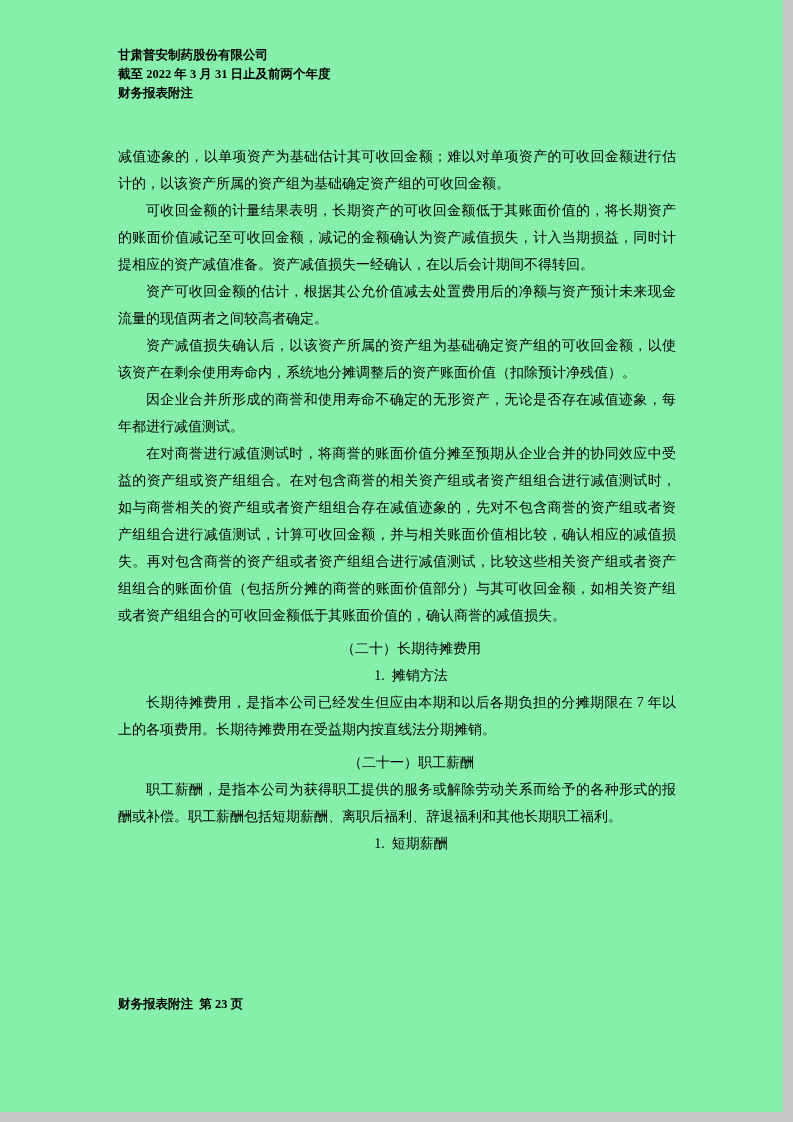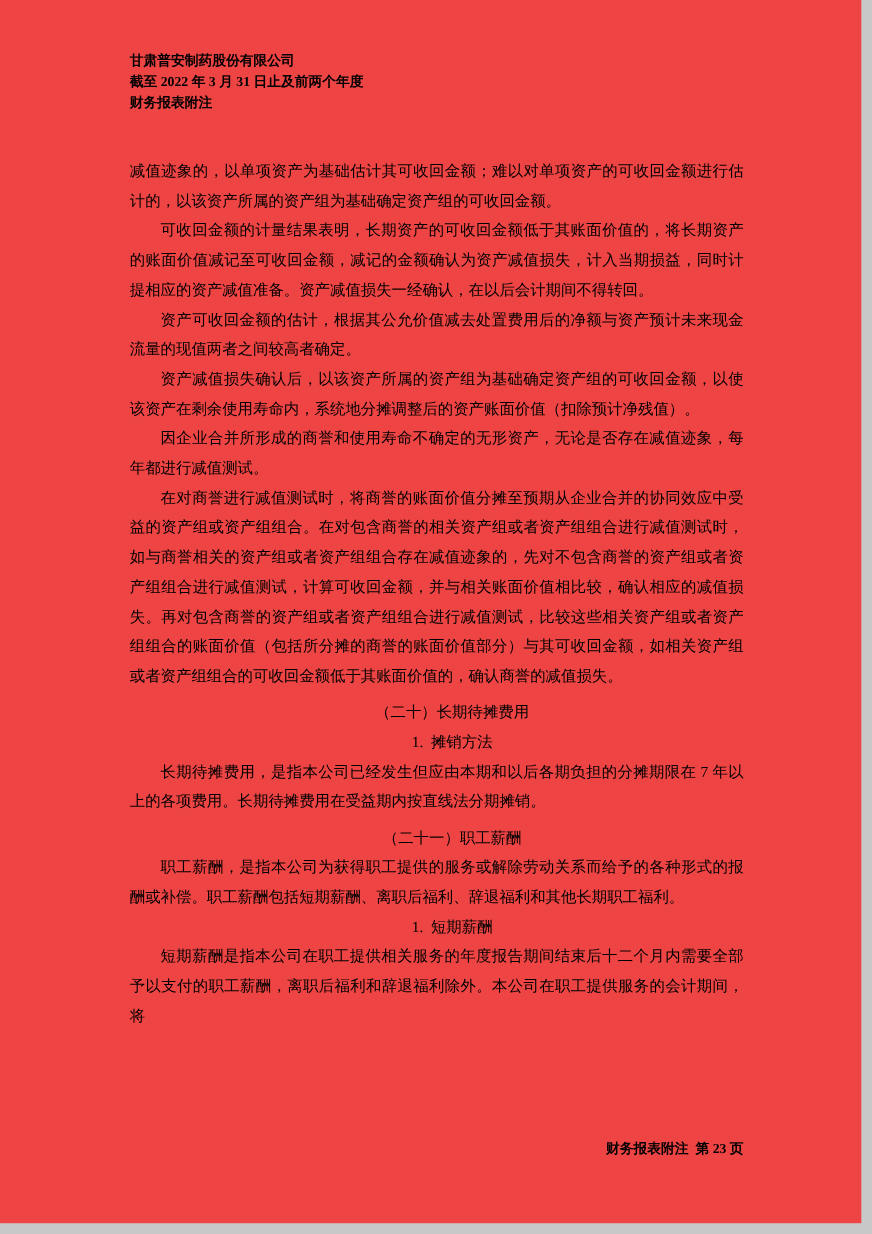--- a/index.html
+++ b/index.html
@@ -7,21 +7,21 @@
   body {
     width: 793px; height: 1122px;
     background: #c8c8c8;
     position: relative;
     font-family: "Liberation Serif", "DejaVu Serif", serif;
     color: #000;
   }
   .page {
     position: absolute; top: 0; left: 0;
     width: 783px; height: 1112px;
-    background: #ef4444;
+    background: #86efac;
     overflow: hidden;
   }
   .content {
     position: absolute; left: 118px; top: 46px; width: 558px;
   }
   .doc-header { font-size: 12.5px; font-weight: bold; line-height: 19px; }
   .doc-header .hline { white-space: nowrap; }
   .doc-body {
     margin-top: 40px;
     font-size: 14px;
@@ -49,22 +49,22 @@
     border: 1px solid #000;
     padding: 4px 8px;
     text-align: center;
     font-weight: normal;
   }
   .amort-table td.cat { text-align: left; }
   col.c1 { width: 155px; }
   col.c2 { width: 255px; }
   col.c3 { width: 148px; }
   .doc-footer {
-    position: absolute; left: 118px; top: 1036px; width: 558px;
-    text-align: right;
+    position: absolute; left: 118px; top: 996px; width: 558px;
+    text-align: left;
     font-size: 12.5px; font-weight: bold;
   }
 </style>
 </head>
 <body>
 
 <div class="page">
   <div class="content">
 
     <header class="doc-header">
@@ -82,18 +82,17 @@
       <p class="para">在对商誉进行减值测试时，将商誉的账面价值分摊至预期从企业合并的协同效应中受益的资产组或资产组组合。在对包含商誉的相关资产组或者资产组组合进行减值测试时，如与商誉相关的资产组或者资产组组合存在减值迹象的，先对不包含商誉的资产组或者资产组组合进行减值测试，计算可收回金额，并与相关账面价值相比较，确认相应的减值损失。再对包含商誉的资产组或者资产组组合进行减值测试，比较这些相关资产组或者资产组组合的账面价值（包括所分摊的商誉的账面价值部分）与其可收回金额，如相关资产组或者资产组组合的可收回金额低于其账面价值的，确认商誉的减值损失。</p>
 
       <h3 class="sec-heading">（二十）长期待摊费用</h3>
       <h4 class="sub-heading">1. 摊销方法</h4>
       <p class="para">长期待摊费用，是指本公司已经发生但应由本期和以后各期负担的分摊期限在 7 年以上的各项费用。长期待摊费用在受益期内按直线法分期摊销。</p>
 
 
       <h3 class="sec-heading">（二十一）职工薪酬</h3>
       <p class="para">职工薪酬，是指本公司为获得职工提供的服务或解除劳动关系而给予的各种形式的报酬或补偿。职工薪酬包括短期薪酬、离职后福利、辞退福利和其他长期职工福利。</p>
       <h4 class="sub-heading">1. 短期薪酬</h4>
-      <p class="para">短期薪酬是指本公司在职工提供相关服务的年度报告期间结束后十二个月内需要全部予以支付的职工薪酬，离职后福利和辞退福利除外。本公司在职工提供服务的会计期间，将</p>
     </main>
   </div>
 
   <footer class="doc-footer">财务报表附注 第 23 页</footer>
 </div>
 
 </body></html>

